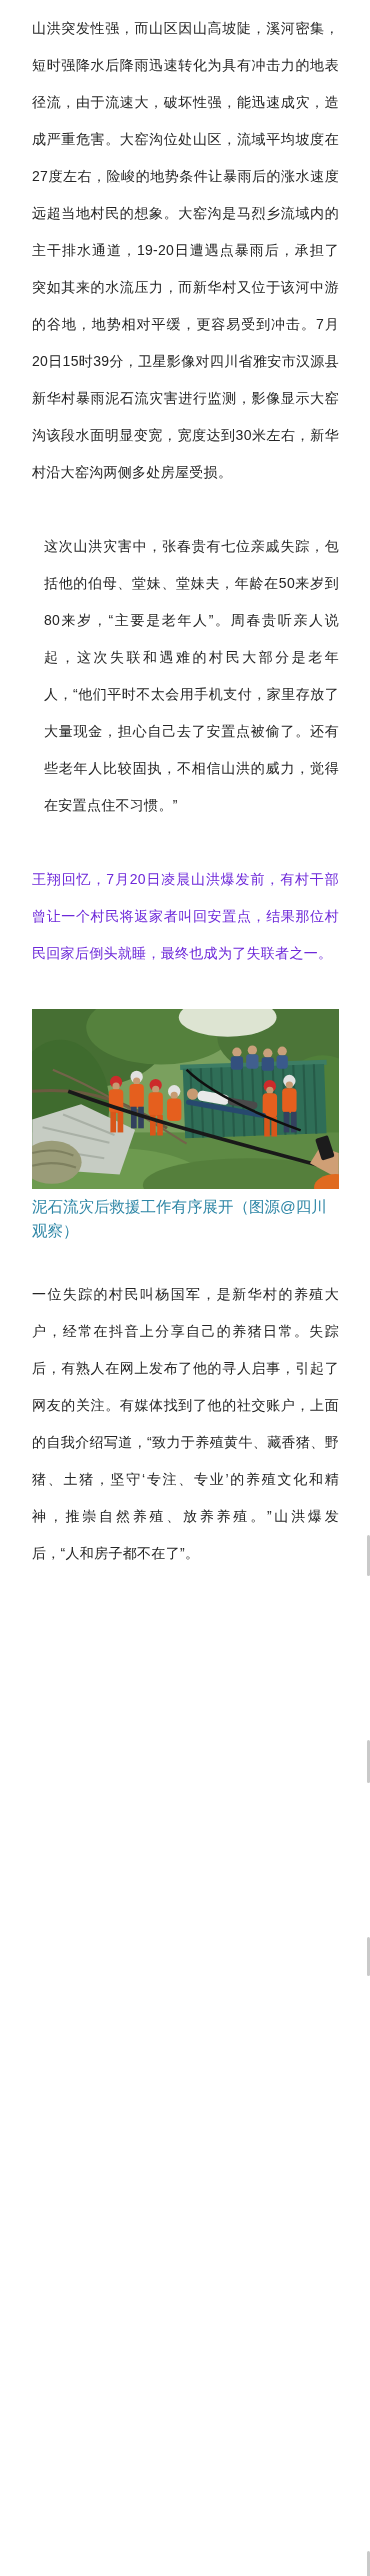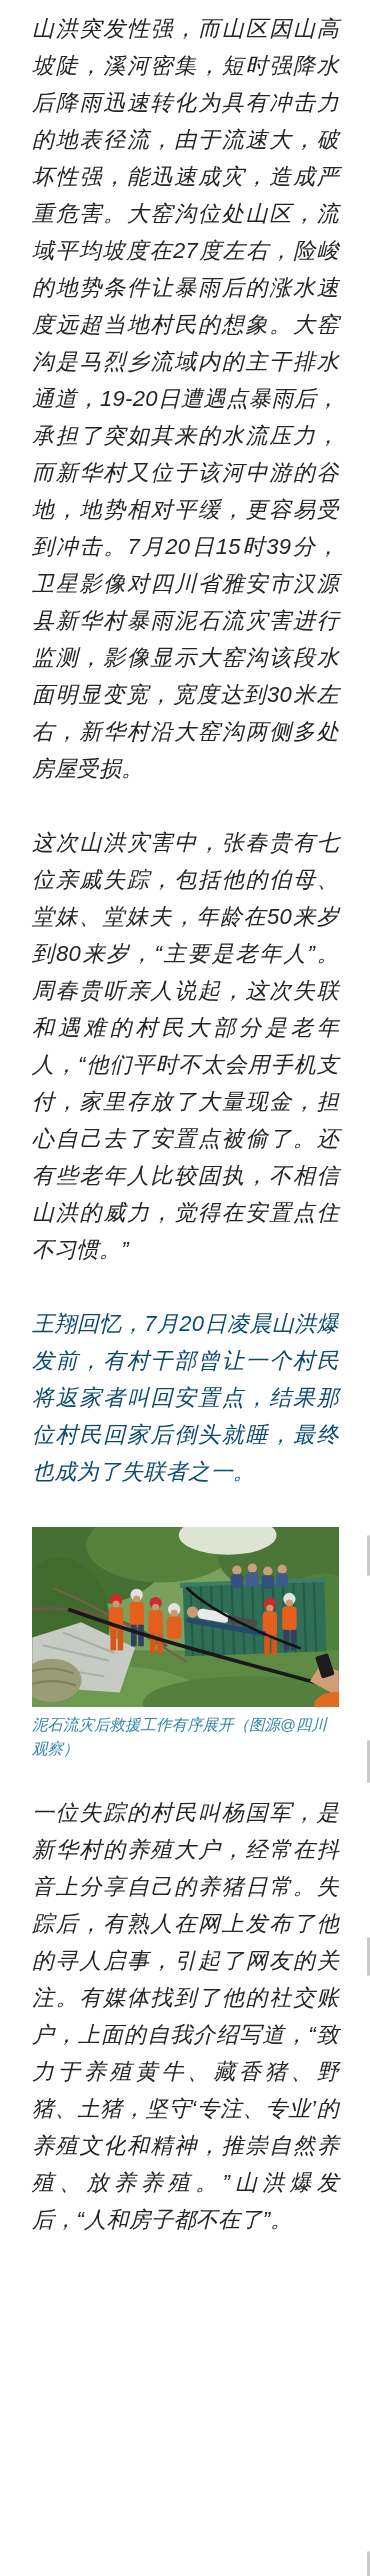--- a/index.html
+++ b/index.html
@@ -4,26 +4,25 @@
 <style>
   html,body{margin:0;padding:0;}
   body{
     width:371px;height:3358px;overflow:hidden;position:relative;
     background:#ffffff;
     font-family:"Liberation Sans","DejaVu Sans",sans-serif;
   }
   .article{padding:10.3px 32px 0 32px;}
   .article p{
     margin:0 0 37px 0;
-    font-size:22px;
+    font-size:14px;
     line-height:37px;
     text-align:justify;
     letter-spacing:0.3px;
     color:#242424;
-    font-style:italic;
   }
   figure{margin:0 0 33px 0;}
   .photo{
     width:307px;
     overflow:hidden;
     background:#7aa05e;
     font-size:0;
     line-height:0;
   }
   .photo svg{display:block;}
@@ -41,22 +40,22 @@
     border-radius:1.5px;
     background:#c9c9c9;
   }
 </style>
 </head>
 <body style="background: rgb(255, 255, 255);">
 
 <div class="article">
 
   <p style="color: rgb(36, 36, 36);">山洪突发性强，而山区因山高坡陡，溪河密集，短时强降水后降雨迅速转化为具有冲击力的地表径流，由于流速大，破坏性强，能迅速成灾，造成严重危害。大窑沟位处山区，流域平均坡度在27度左右，险峻的地势条件让暴雨后的涨水速度远超当地村民的想象。大窑沟是马烈乡流域内的主干排水通道，19-20日遭遇点暴雨后，承担了突如其来的水流压力，而新华村又位于该河中游的谷地，地势相对平缓，更容易受到冲击。7月20日15时39分，卫星影像对四川省雅安市汉源县新华村暴雨泥石流灾害进行监测，影像显示大窑沟该段水面明显变宽，宽度达到30米左右，新华村沿大窑沟两侧多处房屋受损。</p>
-  <p style="color: rgb(36, 36, 36);">这次山洪灾害中，张春贵有七位亲戚失踪，包括他的伯母、堂妹、堂妹夫，年龄在50来岁到80来岁，“主要是老年人”。周春贵听亲人说起，这次失联和遇难的村民大部分是老年人，“他们平时不太会用手机支付，家里存放了大量现金，担心自己去了安置点被偷了。还有些老年人比较固执，不相信山洪的威力，觉得在安置点住不习惯。”</p>
-  <p style="color: #0c4a6e;">王翔回忆，7月20日凌晨山洪爆发前，有村干部曾让一个村民将返家者叫回安置点，结果那位村民回家后倒头就睡，最终也成为了失联者之一。</p>
+  <p style="color: rgb(36, 36, 36); margin-left: 12px;">这次山洪灾害中，张春贵有七位亲戚失踪，包括他的伯母、堂妹、堂妹夫，年龄在50来岁到80来岁，“主要是老年人”。周春贵听亲人说起，这次失联和遇难的村民大部分是老年人，“他们平时不太会用手机支付，家里存放了大量现金，担心自己去了安置点被偷了。还有些老年人比较固执，不相信山洪的威力，觉得在安置点住不习惯。”</p>
+  <p style="color: #6d28d9;">王翔回忆，7月20日凌晨山洪爆发前，有村干部曾让一个村民将返家者叫回安置点，结果那位村民回家后倒头就睡，最终也成为了失联者之一。</p>
 
   <figure>
     <div class="photo" style="height:180px">
       <svg width="307" height="180" viewBox="0 0 596 350" xmlns="http://www.w3.org/2000/svg">
         <rect width="596" height="350" fill="#7aa05e"></rect>
         <ellipse cx="90" cy="60" rx="170" ry="95" fill="#466f33"></ellipse>
         <ellipse cx="250" cy="36" rx="145" ry="72" fill="#55813d"></ellipse>
         <ellipse cx="520" cy="55" rx="160" ry="85" fill="#4c7538"></ellipse>
         <ellipse cx="380" cy="16" rx="95" ry="38" fill="#dde4d2"></ellipse>
         <ellipse cx="55" cy="185" rx="95" ry="125" fill="#3f6b2e"></ellipse>
@@ -129,21 +128,21 @@
         </g>
 
         <path d="M70,160 C220,215 360,250 560,305" stroke="#191919" stroke-width="7" fill="none"></path>
         <path d="M300,118 C340,158 420,198 522,236" stroke="#101010" stroke-width="5" fill="none"></path>
 
         <polygon points="596,330 540,300 560,268 596,280" fill="#cf9f75"></polygon>
         <rect x="556" y="248" width="26" height="44" rx="4" fill="#1c1c1c" transform="rotate(-18 569 270)"></rect>
         <ellipse cx="590" cy="347" rx="42" ry="26" fill="#e06a1f"></ellipse>
       </svg>
     </div>
-    <figcaption class="fig-caption" style="color: rgb(46, 134, 166); font-style: italic;">泥石流灾后救援工作有序展开（图源@四川观察）</figcaption>
+    <figcaption class="fig-caption" style="color: rgb(46, 134, 166);">泥石流灾后救援工作有序展开（图源@四川观察）</figcaption>
   </figure>
 
   <p style="color: rgb(36, 36, 36);">一位失踪的村民叫杨国军，是新华村的养殖大户，经常在抖音上分享自己的养猪日常。失踪后，有熟人在网上发布了他的寻人启事，引起了网友的关注。有媒体找到了他的社交账户，上面的自我介绍写道，“致力于养殖黄牛、藏香猪、野猪、土猪，坚守‘专注、专业’的养殖文化和精神，推崇自然养殖、放养养殖。”山洪爆发后，“人和房子都不在了”。</p>
 
 </div>
 
 <div class="sb-thumb" style="top: 1535px; height: 41px; background: rgb(201, 201, 201);"></div>
 <div class="sb-thumb" style="top: 1740px; height: 43px; background: rgb(201, 201, 201);"></div>
 <div class="sb-thumb" style="top: 1937px; height: 39px; background: rgb(201, 201, 201);"></div>
 <div class="sb-thumb" style="top: 2551px; height: 39px; background: rgb(201, 201, 201);"></div>

